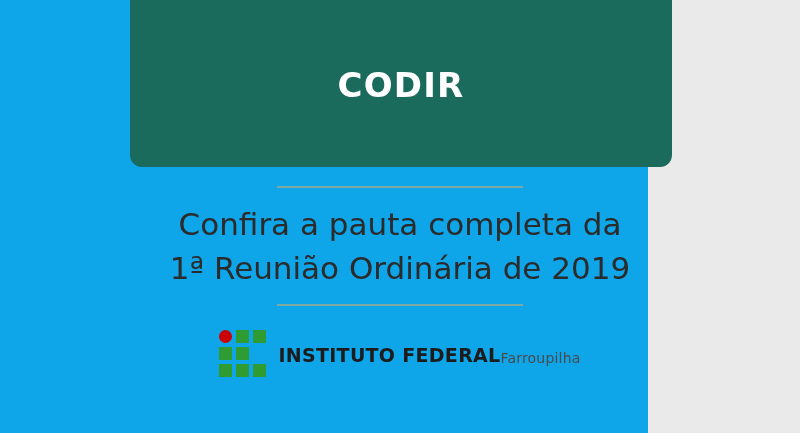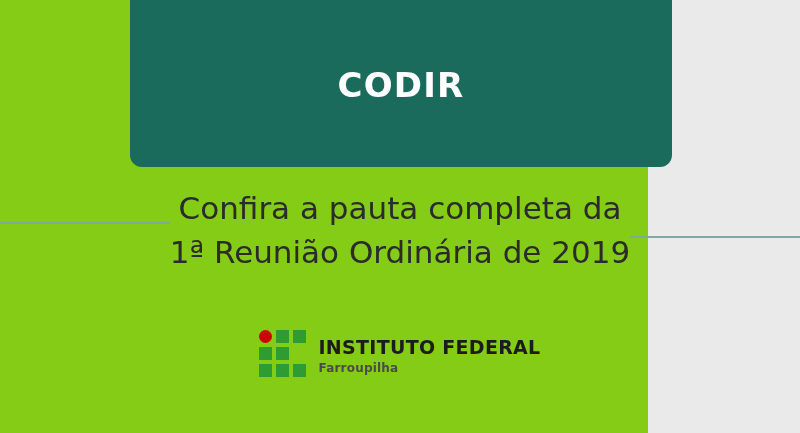--- a/index.html
+++ b/index.html
@@ -12,21 +12,21 @@
     background: #eaeaea;
     font-family: "DejaVu Sans", "Liberation Sans", sans-serif;
     overflow: hidden;
     position: relative;
   }
 
   #page {
     position: relative;
     width: 648px;
     height: 433px;
-    background: #84cc16;
+    background: #0ea5e9;
   }
 
   
   .hero-card {
     position: absolute;
     left: 130px;
     top: -10px;
     width: 542px;
     height: 177px;
     background: #1b6b5d;
@@ -46,20 +46,21 @@
     font-family: "DejaVu Sans", "Liberation Sans", sans-serif;
   }
 
   
   .announcement {
     position: absolute;
     left: 0;
     top: 186px;
     width: 800px;
     display: flex;
+    flex-direction: column;
     align-items: center;
   }
   .rule {
     width: 246px;
     height: 2px;
     background: #7fa8a2;
     border: 0;
     margin: 0;
   }
   .rule-top { margin-bottom: 14px; }
@@ -87,34 +88,34 @@
     justify-content: center;
     gap: 11px;
   }
   .logo-mark {
     width: 48px;
     height: 51px;
     display: block;
   }
   .logo-words {
     display: flex;
-    flex-direction: column;
+    flex-direction: row;
     justify-content: flex-end;
     line-height: 1;
   }
   .logo-primary {
     font-size: 19px;
     font-weight: bold;
     color: #1c1c1c;
     letter-spacing: 0.3px;
     font-family: "DejaVu Sans", "Liberation Sans", sans-serif;
   }
   .logo-secondary {
-    font-size: 12px;
-    font-weight: 700;
+    font-size: 14px;
+    font-weight: 400;
     color: #4a4a4a;
     margin-top: 5px;
     letter-spacing: 0.2px;
     font-family: "DejaVu Sans", "Liberation Sans", sans-serif;
   }
 </style>
 </head>
 <body>
 
 <div id="page">

